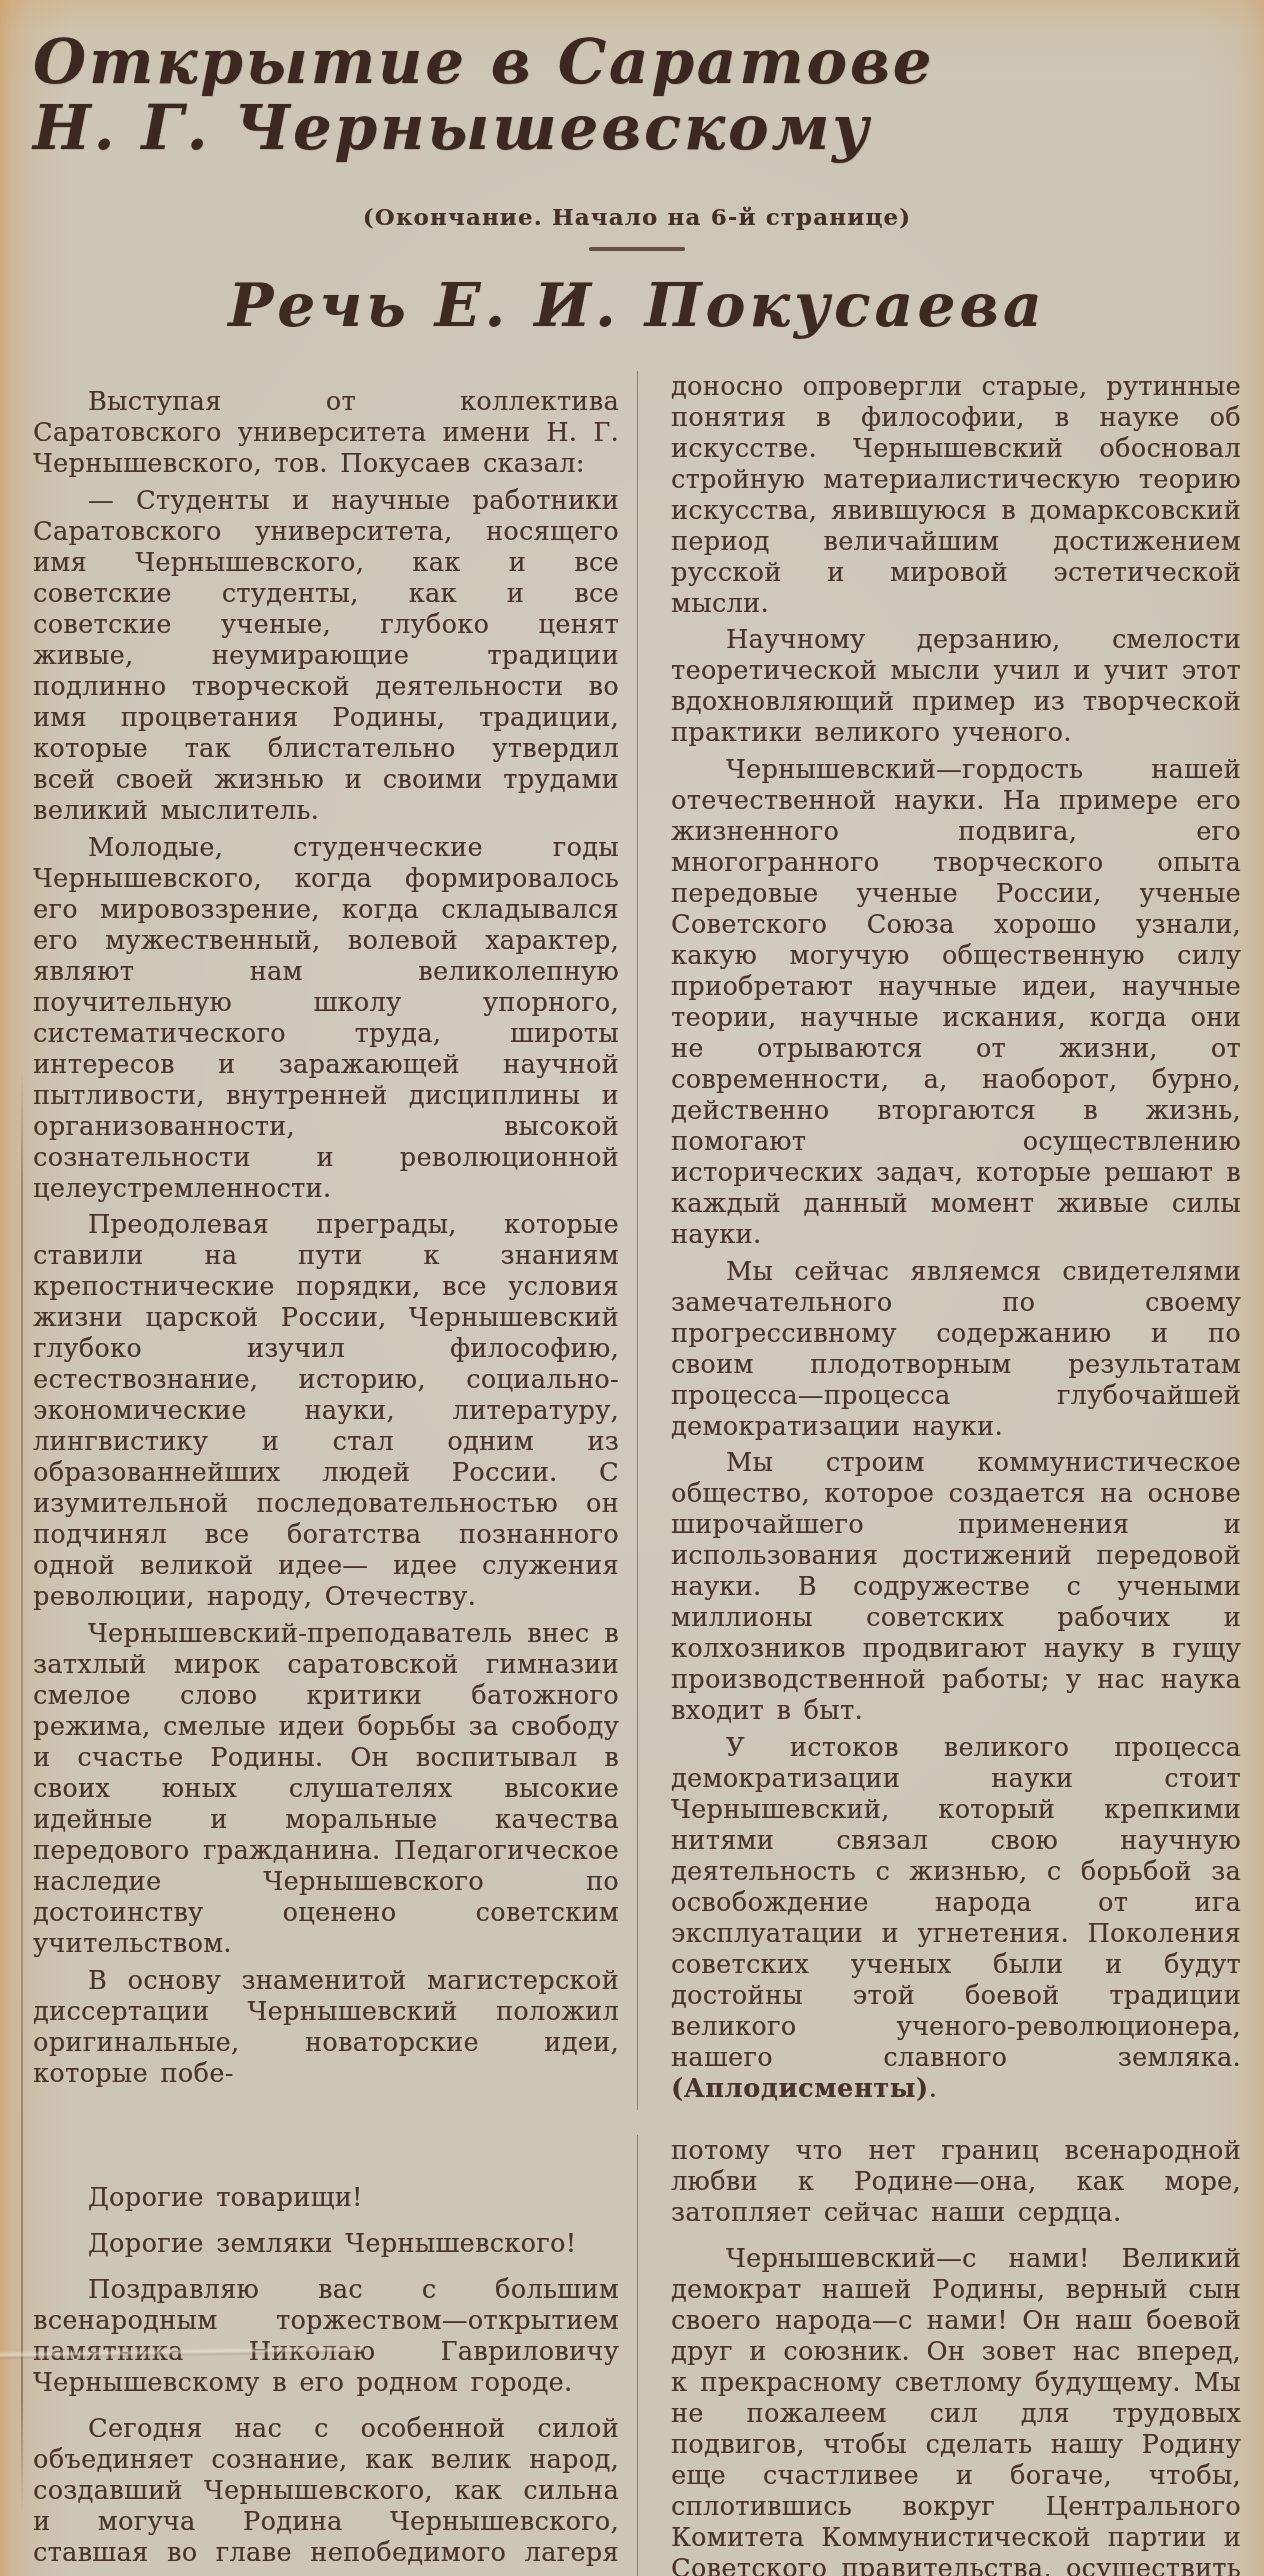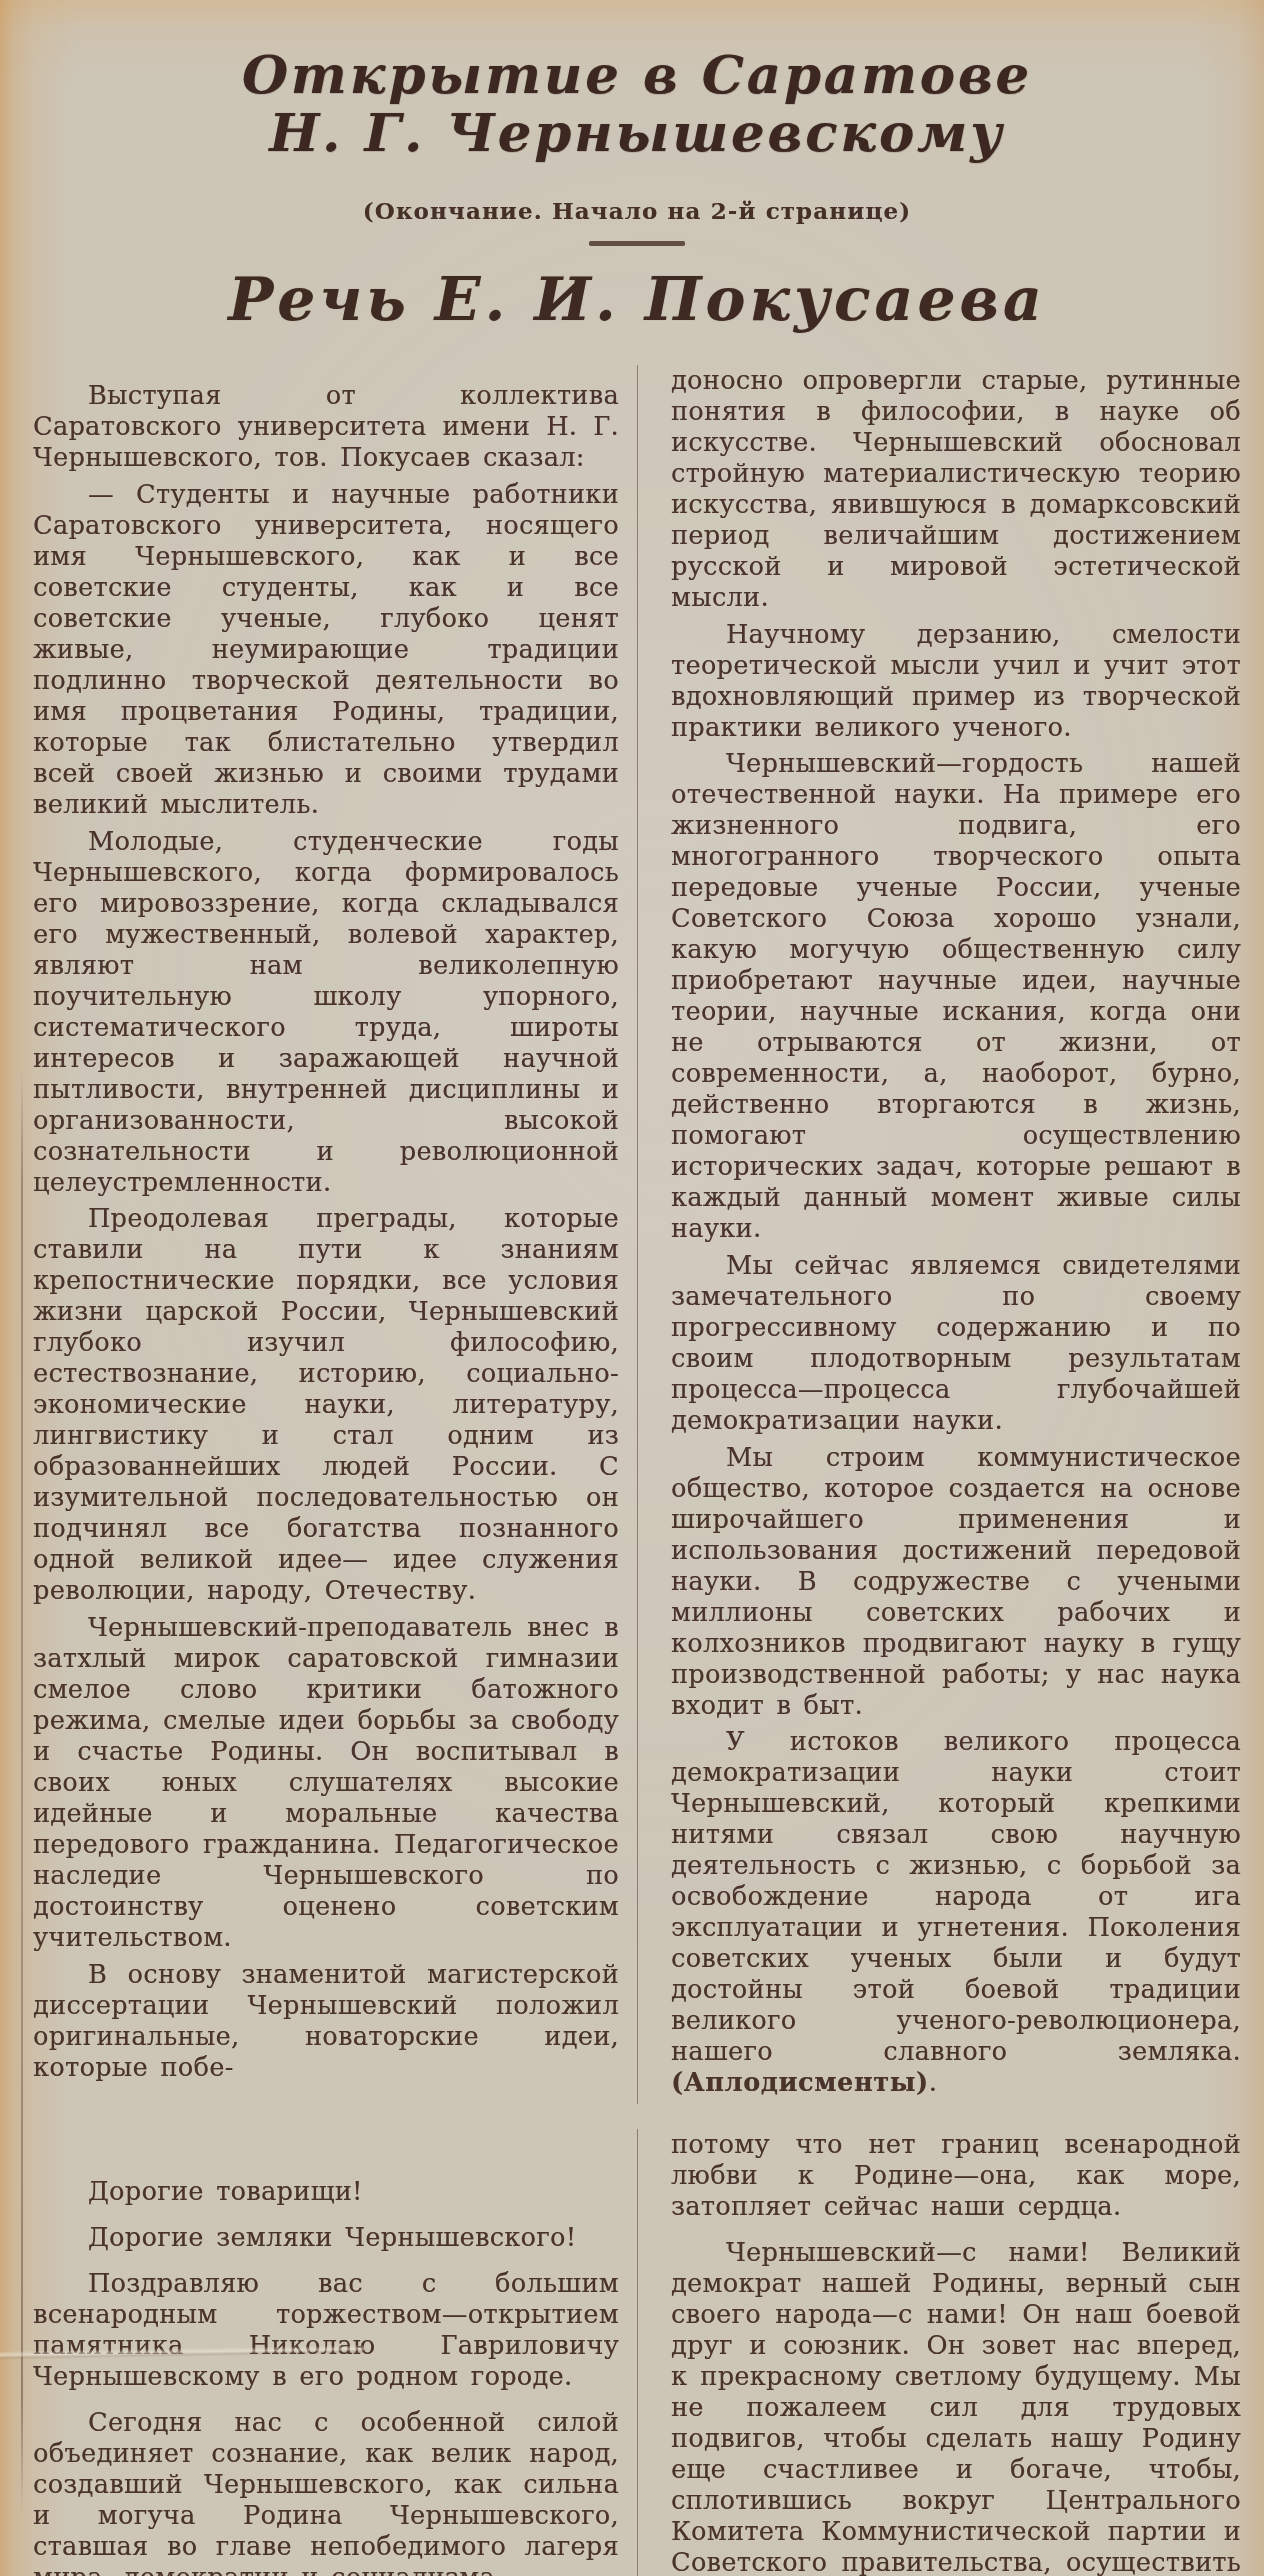--- a/index.html
+++ b/index.html
@@ -26,25 +26,25 @@
     position:absolute; left:20.5px; top:1069px; width:2.3px; height:1445px;
     background:linear-gradient(180deg, rgba(74,52,44,0) 0, rgba(74,52,44,.38) 8%, rgba(74,52,44,.30) 55%, rgba(74,52,44,.45) 92%, rgba(74,52,44,0) 100%);
   }
   .fold-crease{
     position:absolute; left:0; top:2348px; width:364px; height:9px;
     background:linear-gradient(180deg, rgba(255,255,255,0) 0%, rgba(240,234,220,.55) 45%, rgba(120,95,70,.18) 75%, rgba(255,255,255,0) 100%);
     transform:rotate(-1deg);
   }
 
   .masthead{
-    margin-top:20px;
-    text-align:center;
+    margin-top:3px;
+    text-align:left;
     font-style:italic;
     font-weight:700;
-    font-size:53px;
+    font-size:61px;
     line-height:1.09;
     letter-spacing:2.8px;
     color:#3c2820;
     text-shadow:0 0 1.1px rgba(62,40,30,.35), 0.6px 0.6px 0 rgba(62,40,30,.12);
   }
   .continuation-note{
     margin-top:23px;
     text-align:center;
     font-weight:700;
     font-size:23px;
@@ -97,21 +97,21 @@
 <div class="page">
 
   <div class="left-edge-rule"></div>
   <div class="fold-crease"></div>
 
   <h1 class="masthead">
     <div>Открытие в Саратове</div>
     <div>Н. Г. Чернышевскому</div>
   </h1>
 
-  <div class="continuation-note">(Окончание. Начало на 2-й странице)</div>
+  <div class="continuation-note">(Окончание. Начало на 6-й странице)</div>
   <div class="rule-short"></div>
 
   <section>
     <h2 class="section-title first">Речь Е. И. Покусаева</h2>
     <div class="columns">
       <div class="col col-left">
           <p class="para">Выступая от коллектива Саратовского университета имени Н. Г. Чернышевского, тов. Покусаев сказал:</p>
           <p class="para">— Студенты и научные работники Саратовского университета, носящего имя Чернышевского, как и все советские студенты, как и все советские ученые, глубоко ценят живые, неумирающие традиции подлинно творческой деятельности во имя процветания Родины, традиции, которые так блистательно утвердил всей своей жизнью и своими трудами великий мыслитель.</p>
           <p class="para">Молодые, студенческие годы Чернышевского, когда формировалось его мировоззрение, когда складывался его мужественный, волевой характер, являют нам великолепную поучительную школу упорного, систематического труда, широты интересов и заражающей научной пытливости, внутренней дисциплины и организованности, высокой сознательности и революционной целеустремленности.</p>
           <p class="para">Преодолевая преграды, которые ставили на пути к знаниям крепостнические порядки, все условия жизни царской России, Чернышевский глубоко изучил философию, естествознание, историю, социально-экономические науки, литературу, лингвистику и стал одним из образованнейших людей России. С изумительной последовательностью он подчинял все богатства познанного одной великой идее— идее служения революции, народу, Отечеству.</p>

